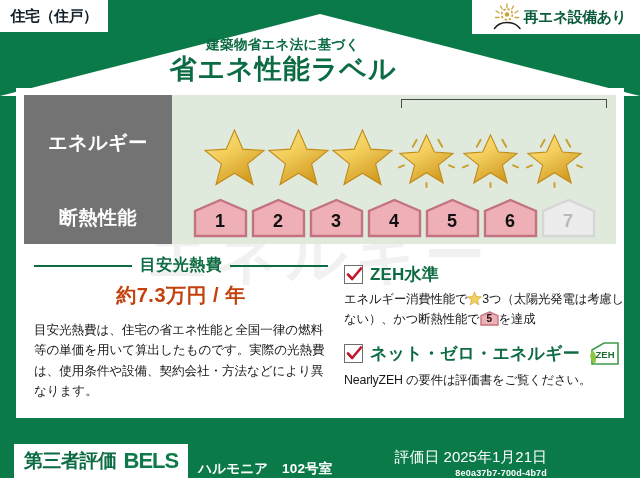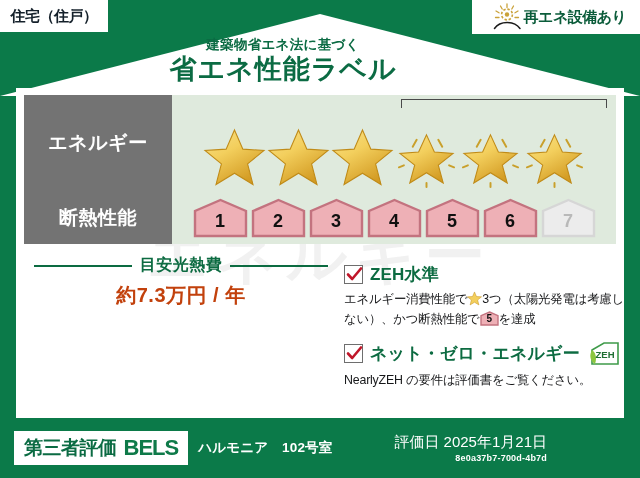--- a/index.html
+++ b/index.html
@@ -331,21 +331,21 @@
 
   
   #footer {
     position: absolute;
     left: 0;
     bottom: 0;
     width: 561px;
     height: 60px;
     z-index: 4;
     display: flex;
-    align-items: center;
+    align-items: flex-end;
   }
   #bels-badge {
     margin-left: 14px;
     background: #ffffff;
     height: 34px;
     display: flex;
     align-items: center;
     padding: 0 10px;
     gap: 7px;
     box-sizing: border-box;
@@ -543,20 +543,21 @@
 
     <div class="lower">
 
       <div class="lower-left">
         <div class="cost-head">
           <span class="rule"></span>
           <span class="cost-title">目安光熱費</span>
           <span class="rule"></span>
         </div>
         <div class="cost-amount">約7.3万円 / 年</div>
+        <div class="cost-note">目安光熱費は、住宅の省エネ性能と全国一律の燃料等の単価を用いて算出したものです。実際の光熱費は、使用条件や設備、契約会社・方法などにより異なります。</div>
       </div>
 
       <div class="lower-right">
 
         <div class="claim">
           <div class="claim-head">
             <span class="checkbox">
               <svg viewBox="0 0 17 17">
                 <path d="M2 8.5 L6.2 13 L15 2.5" fill="none" stroke="#c0172a" stroke-width="2.6" stroke-linecap="round" stroke-linejoin="round"></path>
               </svg>

